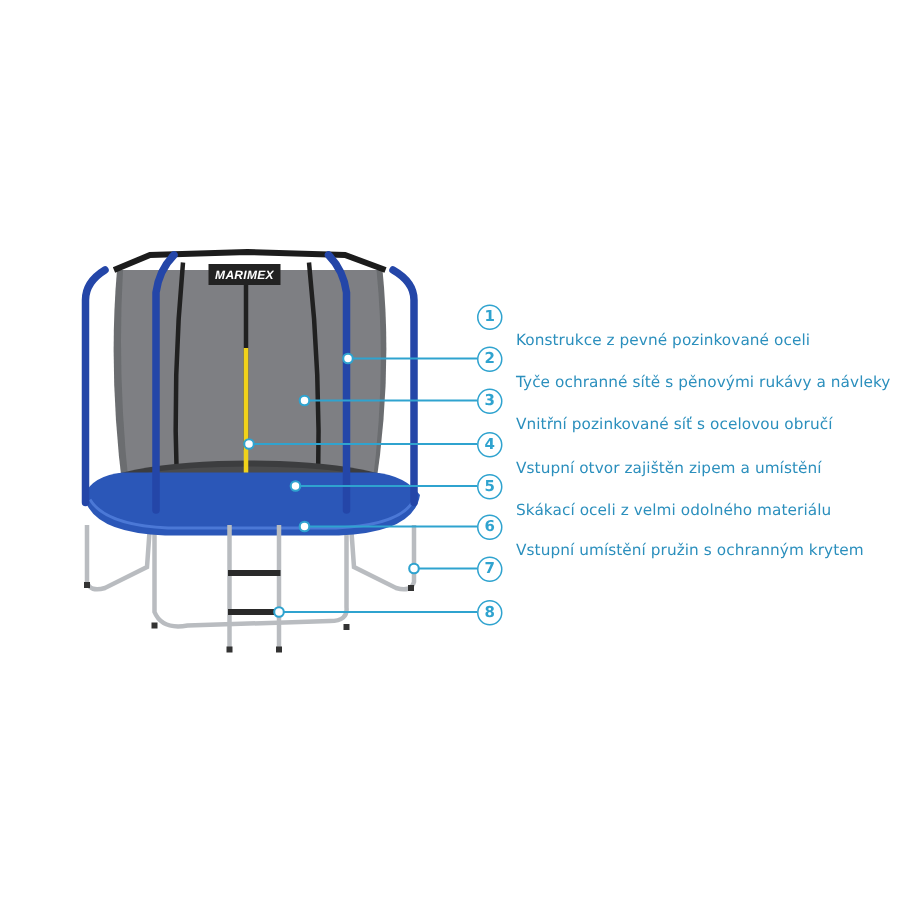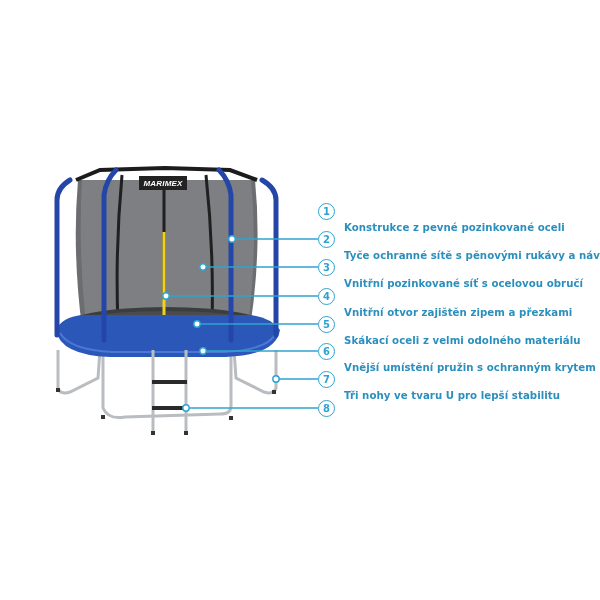--- a/index.html
+++ b/index.html
@@ -5,21 +5,21 @@
   html, body { margin: 0; padding: 0; background: #ffffff; }
   body { width: 600px; height: 600px; position: relative; overflow: hidden; font-family: "DejaVu Sans", sans-serif; }
   .stage { position: absolute; left: 0; top: 0; width: 536px; height: 600px; }
   svg.art { position: absolute; left: 0; top: 0; }
   .callout { position: absolute; left: 318px; height: 18px; display: flex; align-items: center; }
   .num {
     width: 15px; height: 15px; border: 1.6px solid #2fa3cf; border-radius: 50%;
     color: #2fa3cf; font-size: 10px; font-weight: bold; display: flex;
     align-items: center; justify-content: center; box-sizing: content-box; background: #fff;
   }
-  .label { margin-left: 9px; color: #2b8fbd; font-size: 10.2px; font-weight: bold; white-space: nowrap; letter-spacing: 0.05px; margin-top: 33px; }
+  .label { margin-left: 9px; color: #2b8fbd; font-size: 10.2px; font-weight: normal; white-space: nowrap; letter-spacing: 0.05px; margin-top: 33px; }
   .brand {
     position: absolute; left: 139px; top: 176px; width: 48px; height: 14px; background: #222;
     color: #fff; font-family: "Liberation Sans", sans-serif; font-style: italic; font-weight: bold;
     font-size: 8px; display: flex; align-items: center; justify-content: center; letter-spacing: 0.2px;
   }
 </style>
 </head>
 <body>
 
 <div class="stage">
@@ -102,31 +102,30 @@
   <div class="callout" style="top:230px">
     <div class="num">2</div>
     <div class="label">Tyče ochranné sítě s pěnovými rukávy a návleky</div>
   </div>
   <div class="callout" style="top:258px">
     <div class="num">3</div>
     <div class="label">Vnitřní pozinkované síť s ocelovou obručí</div>
   </div>
   <div class="callout" style="top:287px">
     <div class="num">4</div>
-    <div class="label">Vnitřní otvor zajištěn zipem a přezkami</div>
+    <div class="label">Vstupní otvor zajištěn zipem a umístění</div>
   </div>
   <div class="callout" style="top:315px">
     <div class="num">5</div>
     <div class="label">Skákací oceli z velmi odolného materiálu</div>
   </div>
   <div class="callout" style="top:342px">
     <div class="num">6</div>
-    <div class="label">Vnější umístění pružin s ochranným krytem</div>
+    <div class="label">Vstupní umístění pružin s ochranným krytem</div>
   </div>
   <div class="callout" style="top:370px">
     <div class="num">7</div>
-    <div class="label">Tři nohy ve tvaru U pro lepší stabilitu</div>
   </div>
   <div class="callout" style="top:399px">
     <div class="num">8</div>
   </div>
 
 </div>
 
 </body></html>

